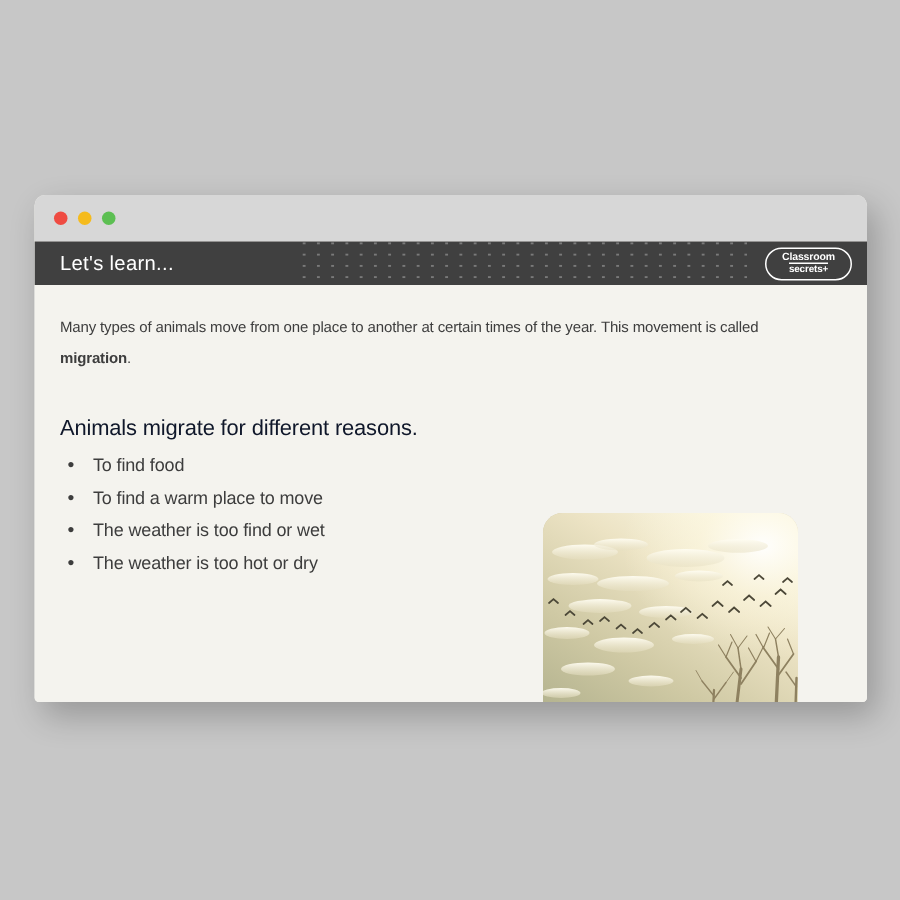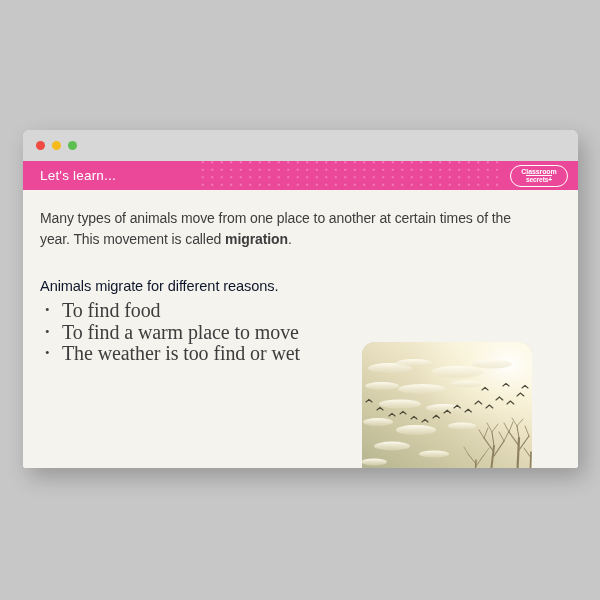--- a/index.html
+++ b/index.html
@@ -45,21 +45,21 @@
     display: block;
   }
   .dot-red    { background: #ef4b42; }
   .dot-yellow { background: #f5bb1d; }
   .dot-green  { background: #5cbf52; }
 
   
   #banner {
     position: relative;
     height: 29px;
-    background: #ec4899;
+    background: #404040;
     display: flex;
     align-items: center;
     overflow: hidden;
   }
   #banner-dots {
     position: absolute;
     left: 175px;
     right: 80px;
     top: 0;
     bottom: 0;
@@ -115,47 +115,46 @@
   
   #slide-body {
     position: relative;
     height: 278px;
     background: #f4f3ee;
     padding: 18px 0 0 17px;
   }
 
   .para {
     color: #3d3d3d;
-    font-size: 14px;
+    font-size: 10px;
     line-height: 21px;
     max-width: 485px;
     letter-spacing: -0.1px;
   }
   .para b { font-weight: bold; }
 
   #reasons-heading {
     color: #0f172a;
     font-size: 14.6px;
     line-height: 21px;
     margin-top: 26px;
     letter-spacing: -0.1px;
   }
 
   #bullet-list {
     list-style: none;
     margin-top: 3px;
   }
   #bullet-list li {
     color: #3d3d3d;
-    font-size: 20px;
+    font-size: 12px;
     line-height: 21.5px;
     position: relative;
     padding-left: 22px;
     letter-spacing: -0.1px;
-    font-family: Liberation Serif, serif;
   }
   #bullet-list li::before {
     content: "\2022";
     position: absolute;
     left: 5px;
     top: -1px;
     font-size: 13px;
     color: #3d3d3d;
   }
 
@@ -196,20 +195,21 @@
   <div id="slide-body">
 
     <p class="para"><span>Many types of animals move from one place to another at certain times of the year. This movement is called </span><b>migration</b><span>.</span></p>
 
     <div id="reasons-heading">Animals migrate for different reasons.</div>
 
     <ul id="bullet-list">
       <li>To find food</li>
       <li>To find a warm place to move</li>
       <li>The weather is too find or wet</li>
+      <li>The weather is too hot or dry</li>
     </ul>
 
     <div id="photo">
       <svg viewBox="0 0 170 138" preserveAspectRatio="xMidYMid slice">
         <defs>
           <linearGradient id="skyGrad" x1="0" y1="1" x2="0.75" y2="0">
             <stop offset="0%" stop-color="#b0b08c"></stop>
             <stop offset="35%" stop-color="#cfc9a4"></stop>
             <stop offset="70%" stop-color="#ece3c4"></stop>
             <stop offset="100%" stop-color="#fbf7e4"></stop>

